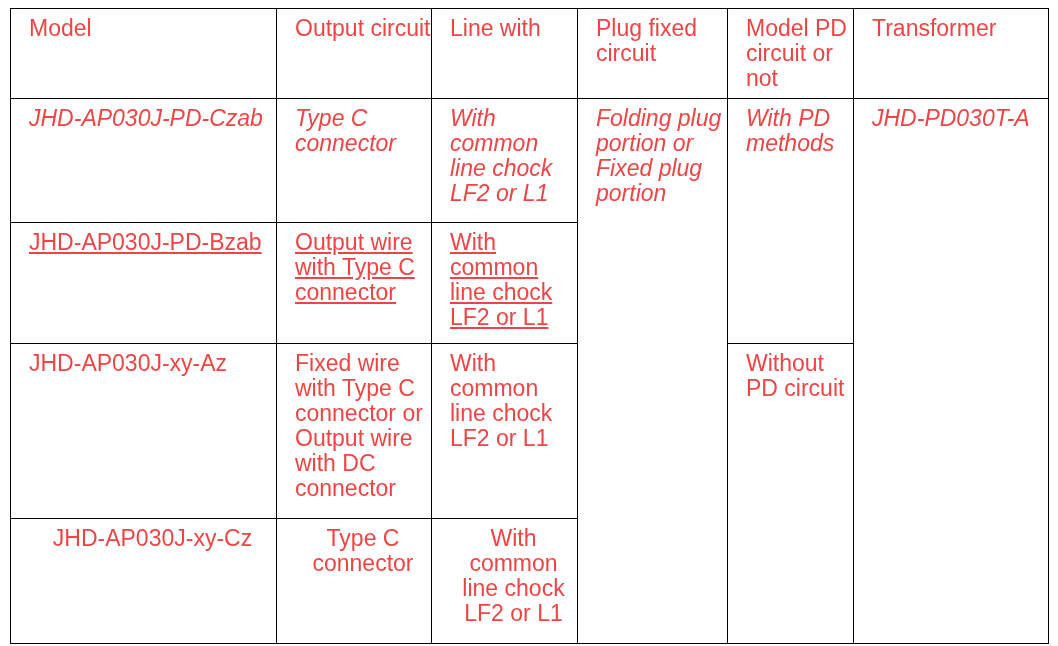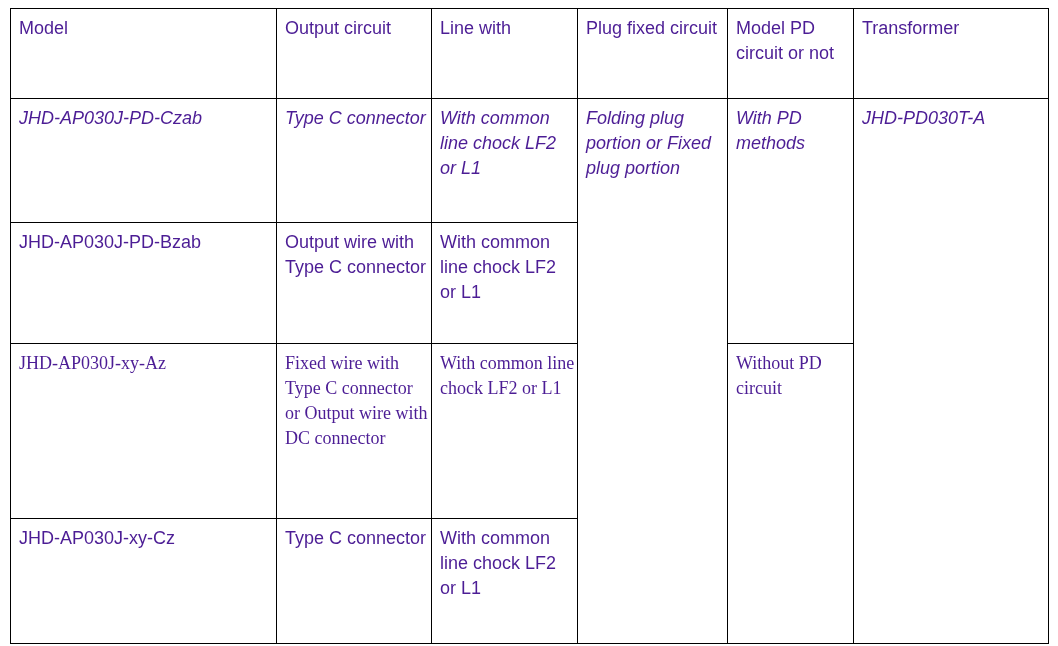--- a/index.html
+++ b/index.html
@@ -28,44 +28,44 @@
     top: 8px;
     width: 1038px;
     border-collapse: collapse;
     table-layout: fixed;
     background: #ffffff;
   }
 
   table.spec-table td {
     border: 1px solid #000000;
     vertical-align: top;
-    padding: 7px 0 6px 8px;
-    font-size: 18px;
+    padding: 7px 0 6px 18px;
+    font-size: 23px;
     line-height: 25px;
     font-family: "Liberation Sans", sans-serif;
-    color: #4c1d95;
+    color: #ef4444;
     font-weight: normal;
     white-space: pre-line;
     word-wrap: break-word;
   }
 
   
   col.c0 { width: 266px; }
   col.c1 { width: 155px; }
   col.c2 { width: 146px; }
   col.c3 { width: 150px; }
   col.c4 { width: 126px; }
   col.c5 { width: 195px; }
 
   
   tr.r-head td { height: 76px; }
   tr.r0 td { height: 110px; font-style: italic; }
-  tr.r1 td { height: 107px; }
-  tr.r2 td { height: 161px; font-family: Liberation Serif, serif; }
-  tr.r3 td { height: 111px; }
+  tr.r1 td { height: 107px; text-decoration: underline; }
+  tr.r2 td { height: 161px; }
+  tr.r3 td { height: 111px; text-align: center; }
 </style>
 </head>
 <body>
 
 <div id="page">
 
   <table class="spec-table">
     <colgroup>
       <col class="c0">
         <col class="c1">

